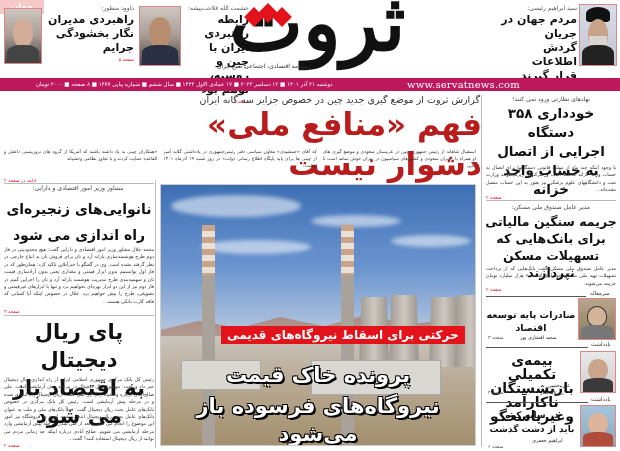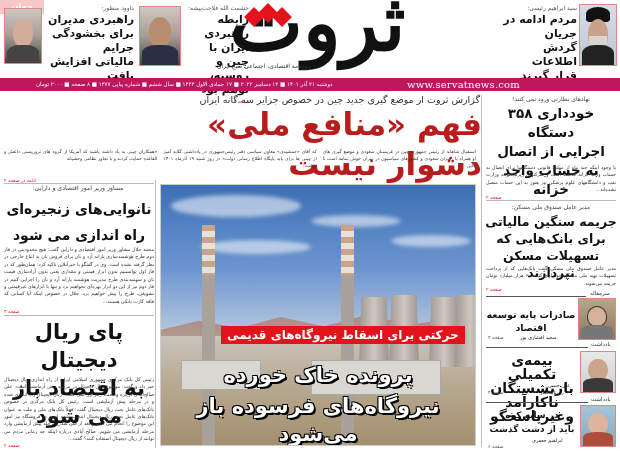--- a/index.html
+++ b/index.html
@@ -76,22 +76,21 @@
   <div class="tag-corner">جهان</div>
 
   <div class="photo" style="left:4px; top:8px; width:38px; height:56px;">
     <div class="face" style="background:#d3ad98;"></div>
       <div class="body" style="background:#444;"></div>
   </div>
   <div class="teaser" style="left:44px; width:90px;">
     <div class="by">داوود منظور:</div>
     <div class="hl">
       <div>راهبردی مدیران</div>
-      <div>برای بخشودگی جرایم</div>
-      <div>مالیاتی افزایش یافت</div>
+      <div>نگار بخشودگی جرایم</div>
     </div>
     <div class="ref">صفحه ۵</div>
   </div>
 
   <div class="photo" style="left:139px; top:6px; width:42px; height:60px;">
     <div class="face" style="background:#b98d72;"></div>
       <div class="body" style="background:#2a2f45;"></div>
   </div>
   <div class="teaser" style="left:183px; width:66px;">
     <div class="by">حشمت الله فلاحت‌پیشه:</div>
@@ -109,21 +108,21 @@
       <span style="left:2px; top:4px;"></span>
         <span style="left:16px; top:0px;"></span>
         <span style="left:30px; top:4px;"></span>
     </div>
     <div class="logo-sub">روزنامه اقتصادی، اجتماعی صبح ایران</div>
   </div>
 
   <div class="teaser" style="left:497px; width:80px;">
     <div class="by">سید ابراهیم رئیسی:</div>
     <div class="hl">
-      <div>مردم ادامه در جریان</div>
+      <div>مردم جهان در جریان</div>
       <div>گردش اطلاعات</div>
       <div>قرار گیرند</div>
     </div>
     <div class="ref">صفحه ۲</div>
   </div>
   <div class="photo turban" style="left:579px; top:4px; width:38px; height:62px; background:linear-gradient(180deg,#d8dce8 0%,#c0c4d0 100%);">
     <div class="hat"></div>
       <div class="face" style="top:24%;"></div>
       <div class="beard"></div>
       <div class="body" style="background:#222;"></div>
@@ -161,21 +160,21 @@
   <div class="stack-lower" style="left:180px; top:90px; height:175px;"></div>
   <div class="tower" style="left:198px; top:112px; height:70px;"></div>
   <div class="tower" style="left:228px; top:110px; height:72px;"></div>
   <div class="tower" style="left:268px; top:112px; height:70px;"></div>
   <div class="tower" style="left:294px; top:110px; height:72px;"></div>
   <div class="building" style="left:20px; top:175px; width:80px; height:30px;"></div>
   <div class="building" style="left:150px; top:175px; width:130px; height:35px;"></div>
 
   <div class="hero-kicker" style="left:60px; top:141px;">حرکتی برای اسقاط نیروگاه‌های قدیمی</div>
   <div class="hero-hl" style="top:176px;">
-    <div>پرونده خاک خورده</div>
+    <div>پرونده خاک قیمت</div>
   </div>
   <div class="hero-hl" style="top:207px;">
     <div>نیروگاه‌های فرسوده باز می‌شود</div>
   </div>
 </div>
 
 <div class="ref-red" style="left:4px; top:178px;">ادامه در صفحه ۲</div>
 <div class="hrule" style="left:4px; top:183px; width:150px;"></div>
 <div class="left-kicker">مشاور وزیر امور اقتصادی و دارایی:</div>
 <div class="left-hl" style="top:196px; font-size:14px; line-height:26px;">

